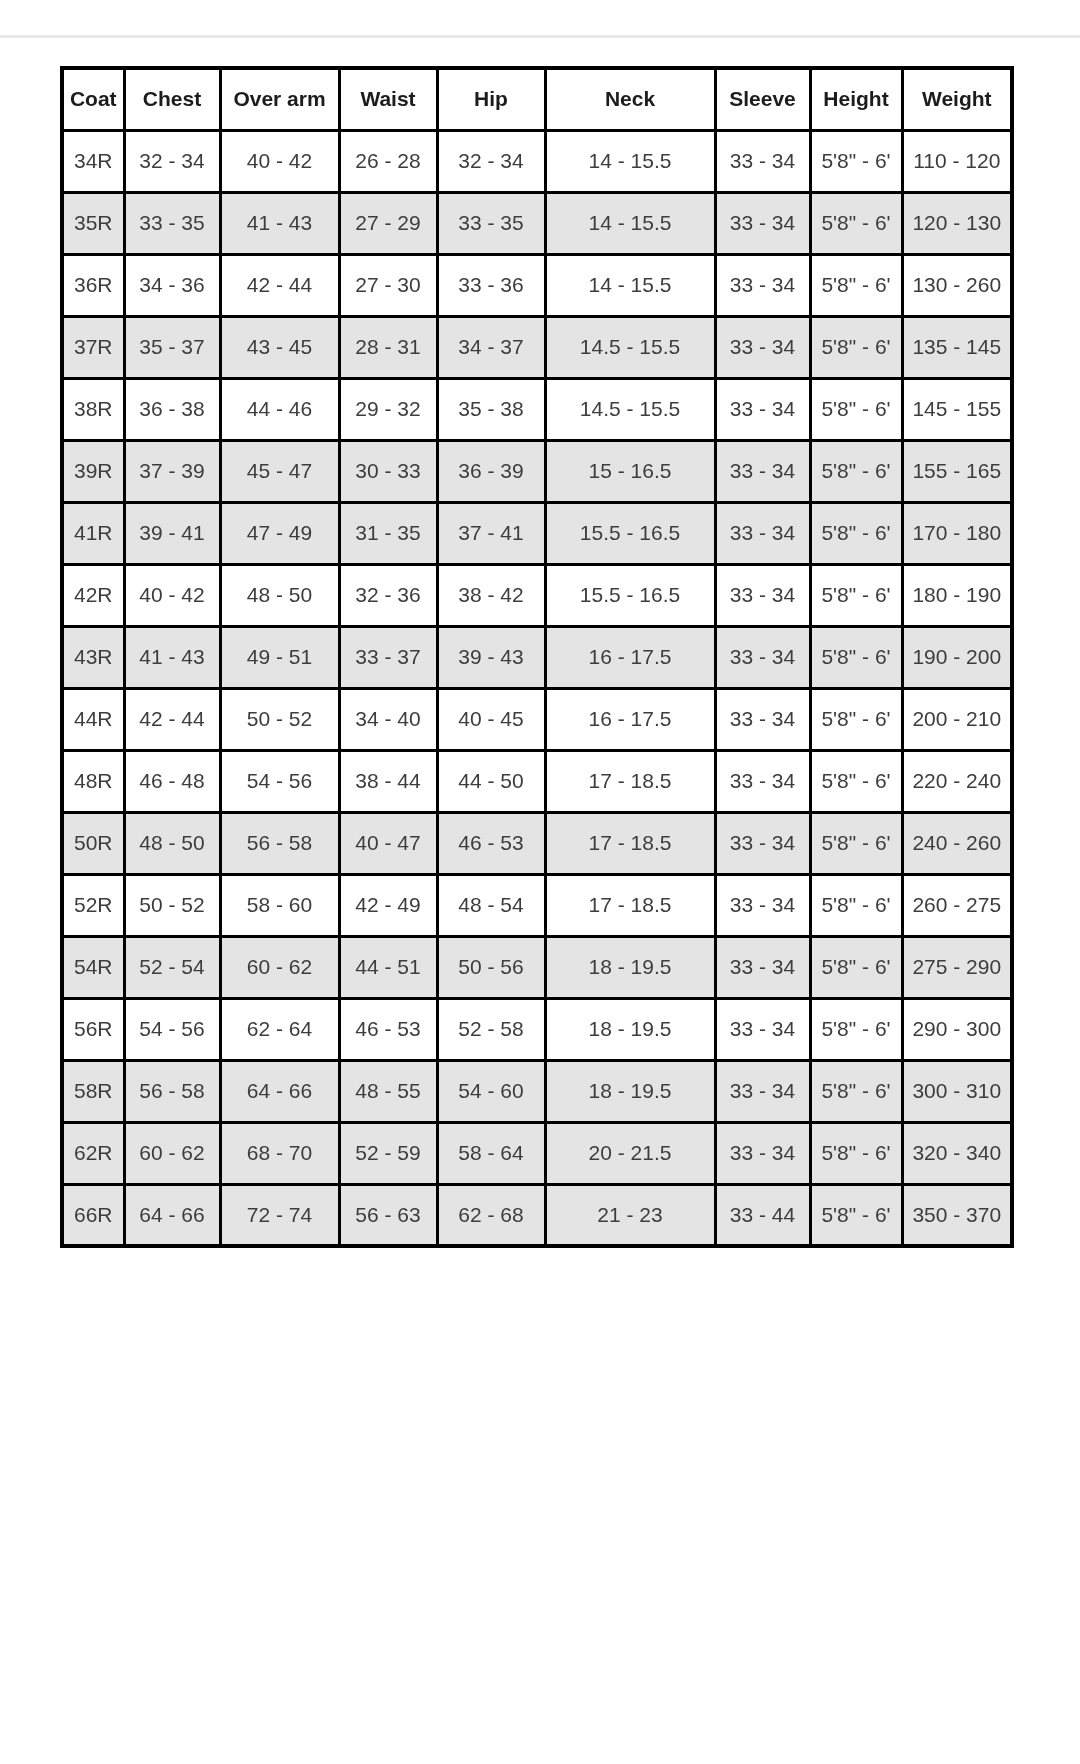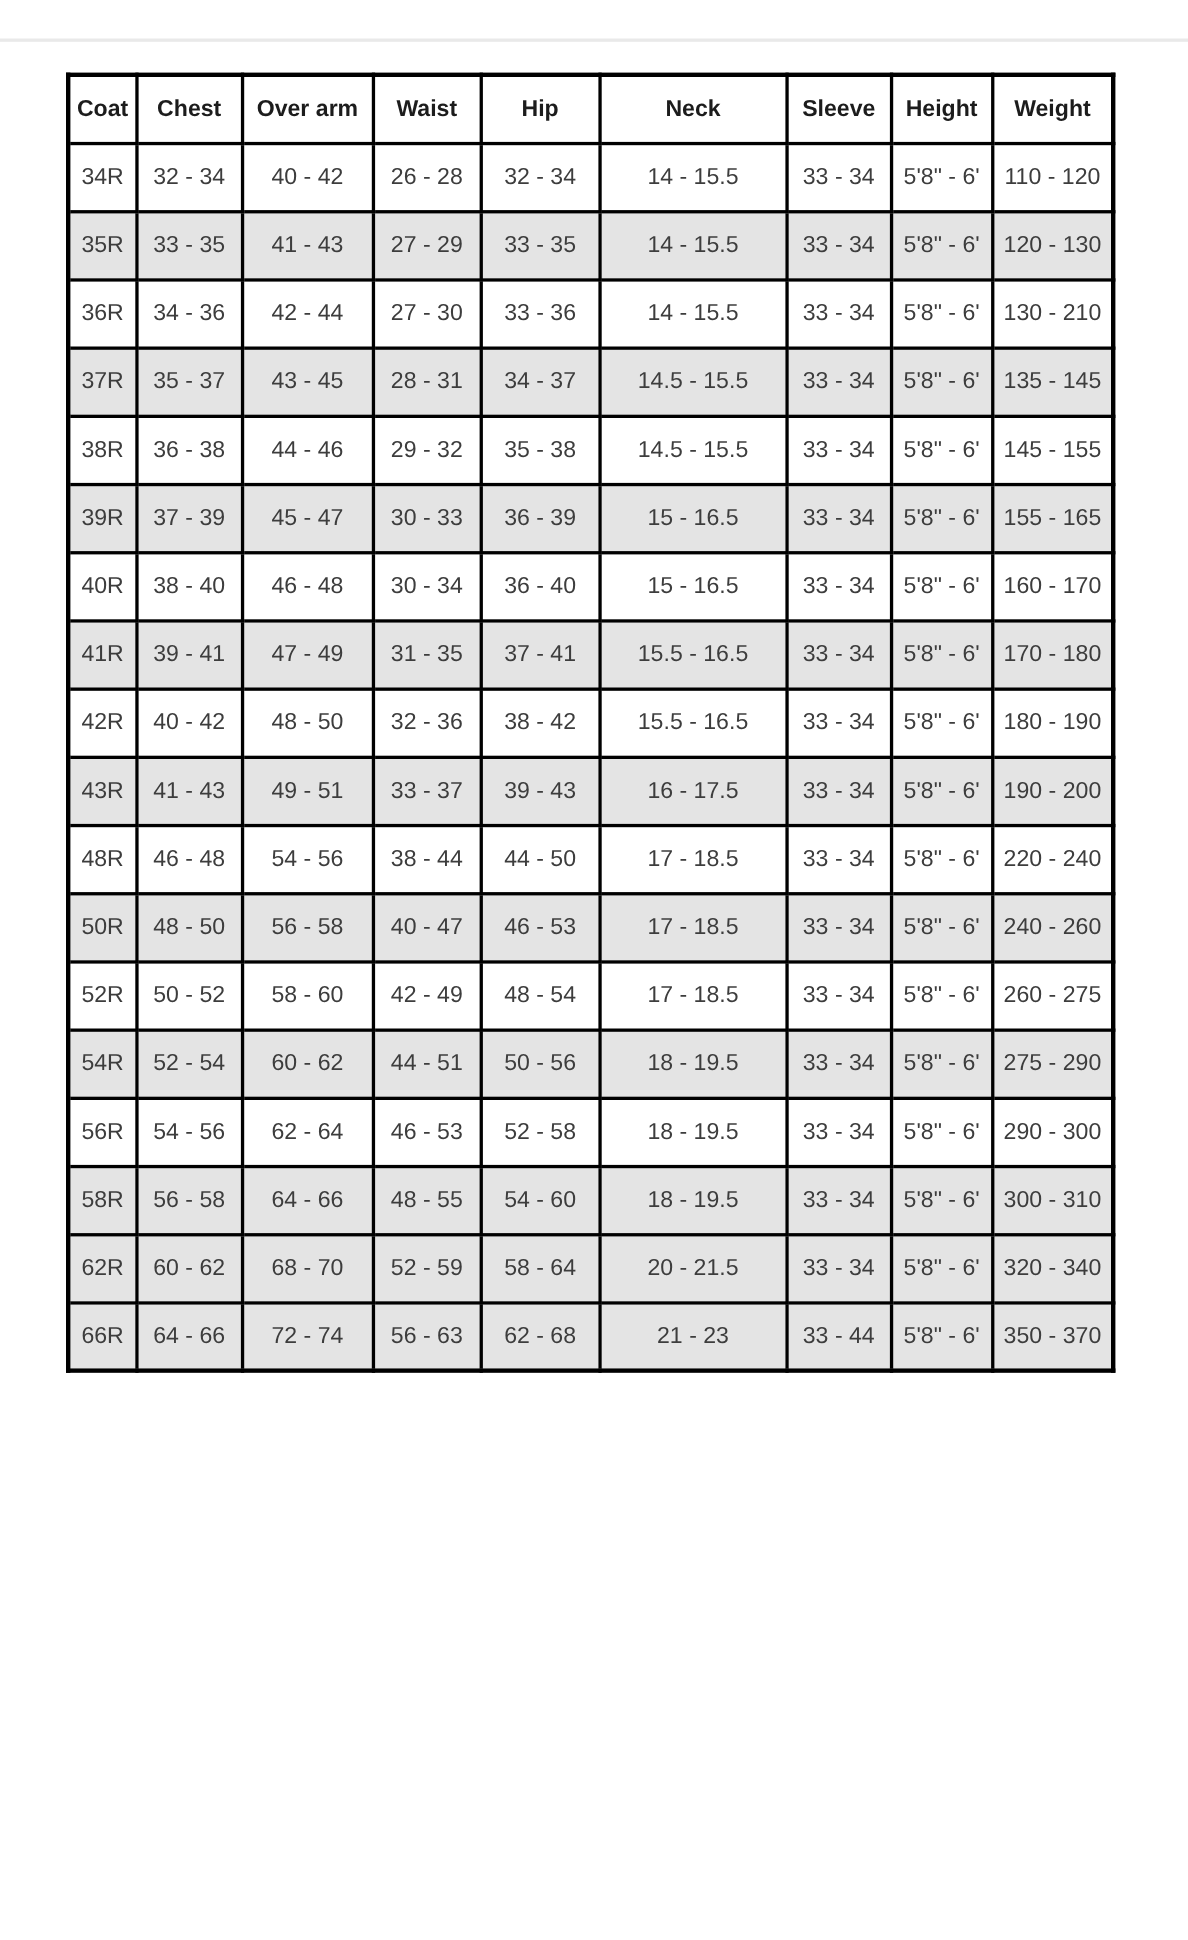--- a/index.html
+++ b/index.html
@@ -127,21 +127,21 @@
         </tr>
         <tr>
           <td>36R</td>
           <td>34 - 36</td>
           <td>42 - 44</td>
           <td>27 - 30</td>
           <td>33 - 36</td>
           <td>14 - 15.5</td>
           <td>33 - 34</td>
           <td>5'8" - 6'</td>
-          <td>130 - 210</td>
+          <td>130 - 260</td>
         </tr>
         <tr class="striped">
           <td>37R</td>
           <td>35 - 37</td>
           <td>43 - 45</td>
           <td>28 - 31</td>
           <td>34 - 37</td>
           <td>14.5 - 15.5</td>
           <td>33 - 34</td>
           <td>5'8" - 6'</td>
@@ -162,31 +162,20 @@
           <td>39R</td>
           <td>37 - 39</td>
           <td>45 - 47</td>
           <td>30 - 33</td>
           <td>36 - 39</td>
           <td>15 - 16.5</td>
           <td>33 - 34</td>
           <td>5'8" - 6'</td>
           <td>155 - 165</td>
         </tr>
-        <tr>
-          <td>40R</td>
-          <td>38 - 40</td>
-          <td>46 - 48</td>
-          <td>30 - 34</td>
-          <td>36 - 40</td>
-          <td>15 - 16.5</td>
-          <td>33 - 34</td>
-          <td>5'8" - 6'</td>
-          <td>160 - 170</td>
-        </tr>
         <tr class="striped">
           <td>41R</td>
           <td>39 - 41</td>
           <td>47 - 49</td>
           <td>31 - 35</td>
           <td>37 - 41</td>
           <td>15.5 - 16.5</td>
           <td>33 - 34</td>
           <td>5'8" - 6'</td>
           <td>170 - 180</td>
@@ -205,20 +194,31 @@
         <tr class="striped">
           <td>43R</td>
           <td>41 - 43</td>
           <td>49 - 51</td>
           <td>33 - 37</td>
           <td>39 - 43</td>
           <td>16 - 17.5</td>
           <td>33 - 34</td>
           <td>5'8" - 6'</td>
           <td>190 - 200</td>
+        </tr>
+        <tr>
+          <td>44R</td>
+          <td>42 - 44</td>
+          <td>50 - 52</td>
+          <td>34 - 40</td>
+          <td>40 - 45</td>
+          <td>16 - 17.5</td>
+          <td>33 - 34</td>
+          <td>5'8" - 6'</td>
+          <td>200 - 210</td>
         </tr>
         <tr>
           <td>48R</td>
           <td>46 - 48</td>
           <td>54 - 56</td>
           <td>38 - 44</td>
           <td>44 - 50</td>
           <td>17 - 18.5</td>
           <td>33 - 34</td>
           <td>5'8" - 6'</td>

